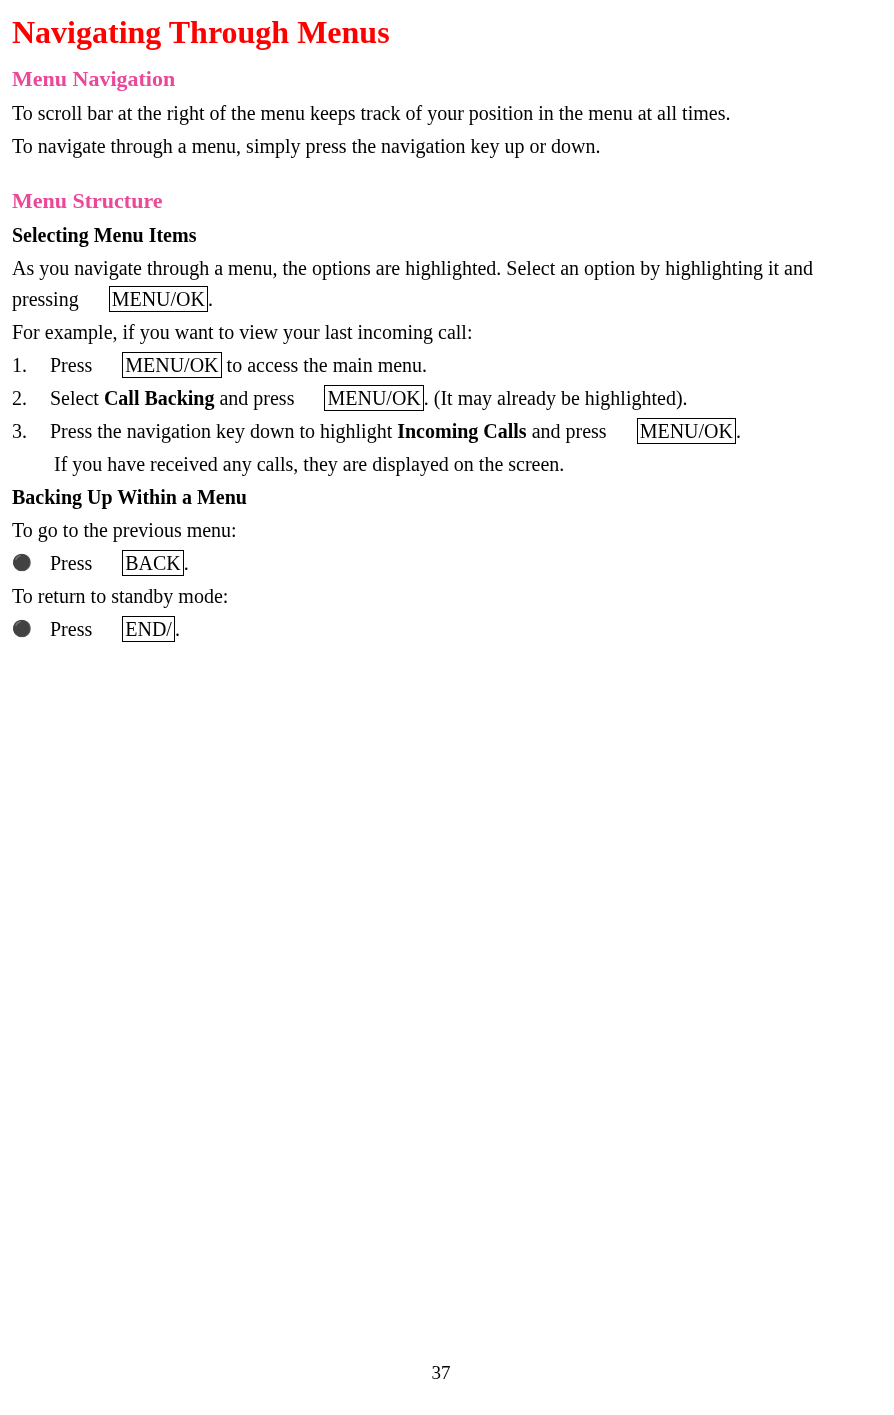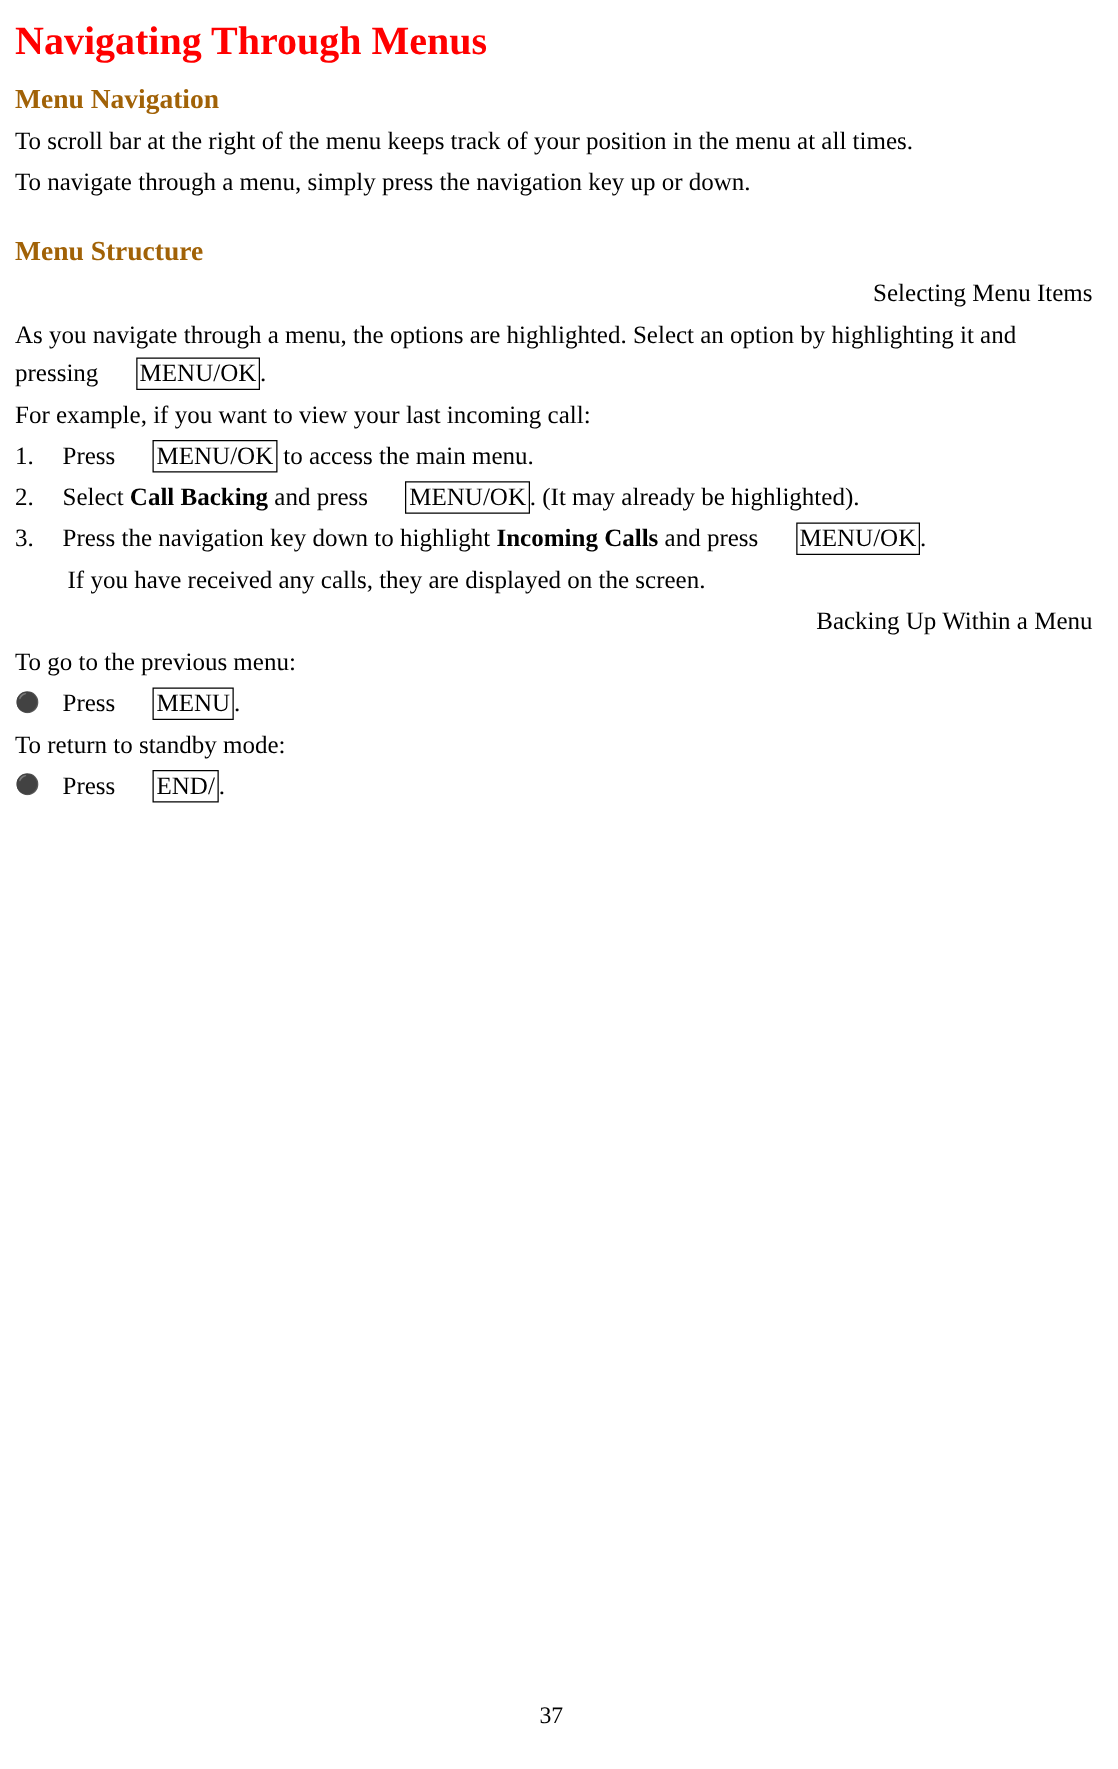--- a/index.html
+++ b/index.html
@@ -18,30 +18,29 @@
     .page {
       padding: 8px 20px 0 12px;
     }
     .title {
       color: #ff0000;
       font-weight: bold;
       font-size: 32px;
       margin: 0 0 4px 0;
     }
     .heading {
-      color: #a16207;
+      color: #ec4899;
       font-weight: bold;
       font-size: 22px;
       margin: 0 0 2px 0;
     }
     .subheading {
-      font-weight: normal;
+      font-weight: bold;
       font-size: 20px;
       margin: 2px 0 2px 0;
-      text-align: right;
     }
     .para {
       margin: 0 0 2px 0;
       text-align: left;
     }
     .boxed {
       border: 1px solid #000;
       padding: 0 2px;
       display: inline-block;
       line-height: 1.2;
@@ -137,21 +136,21 @@
   </div>
   <div class="indent-line">If you have received any calls, they are displayed on the screen.</div>
 
 
   <div class="subheading">Backing Up Within a Menu</div>
   <div class="para">To go to the previous menu:</div>
   <div class="bullet-list">
     <div class="bullet-item">
       <div class="bullet-mark">⚫</div>
       <div>
-        <span>Press </span><span class="boxed">MENU</span><span>.</span>
+        <span>Press </span><span class="boxed">BACK</span><span>.</span>
       </div>
     </div>
   </div>
   <div class="para">To return to standby mode:</div>
   <div class="bullet-list">
     <div class="bullet-item">
       <div class="bullet-mark">⚫</div>
       <div>
         <span>Press </span><span class="boxed">END/</span><span>.</span>
       </div>

